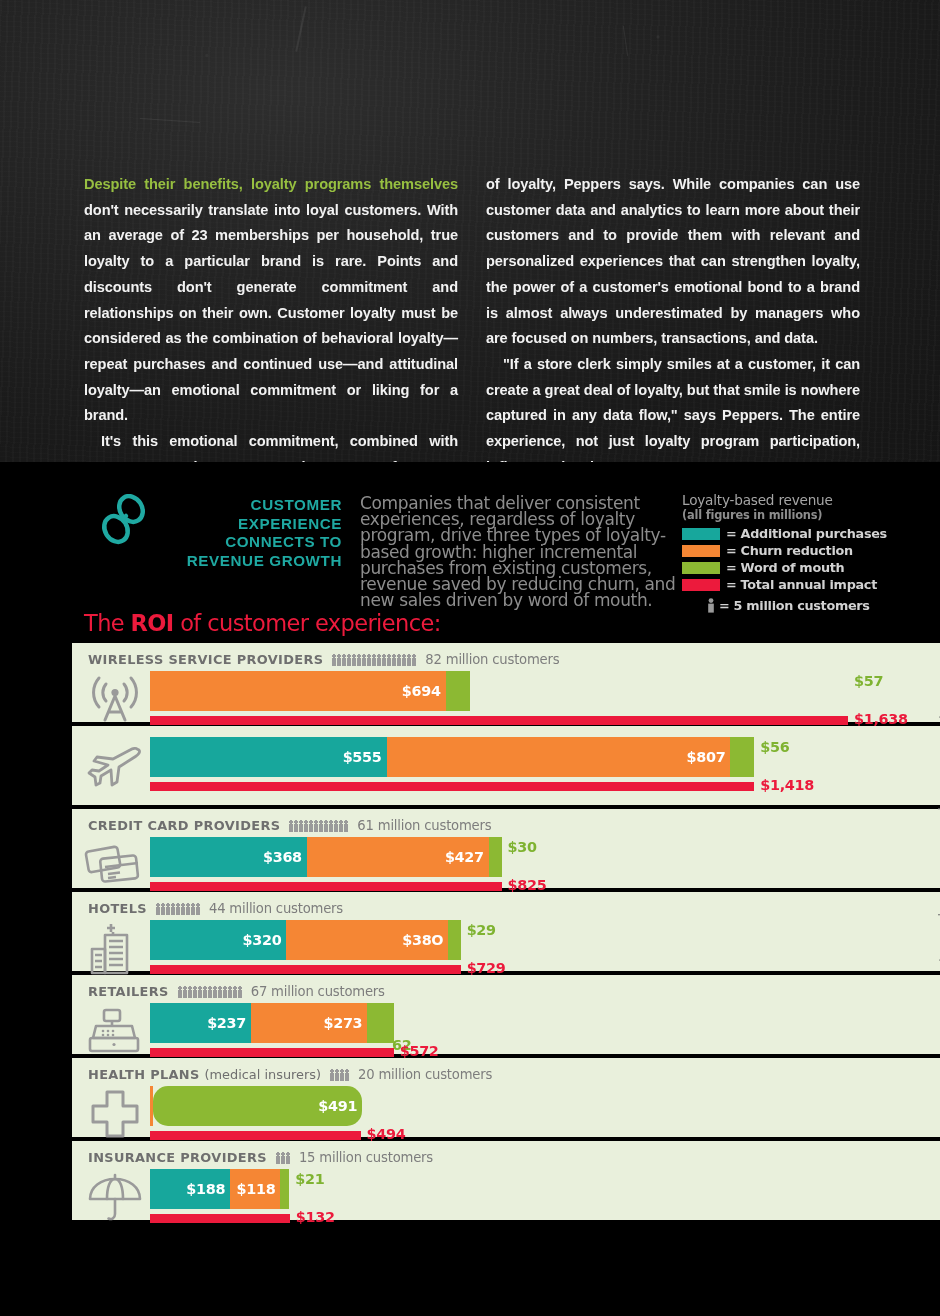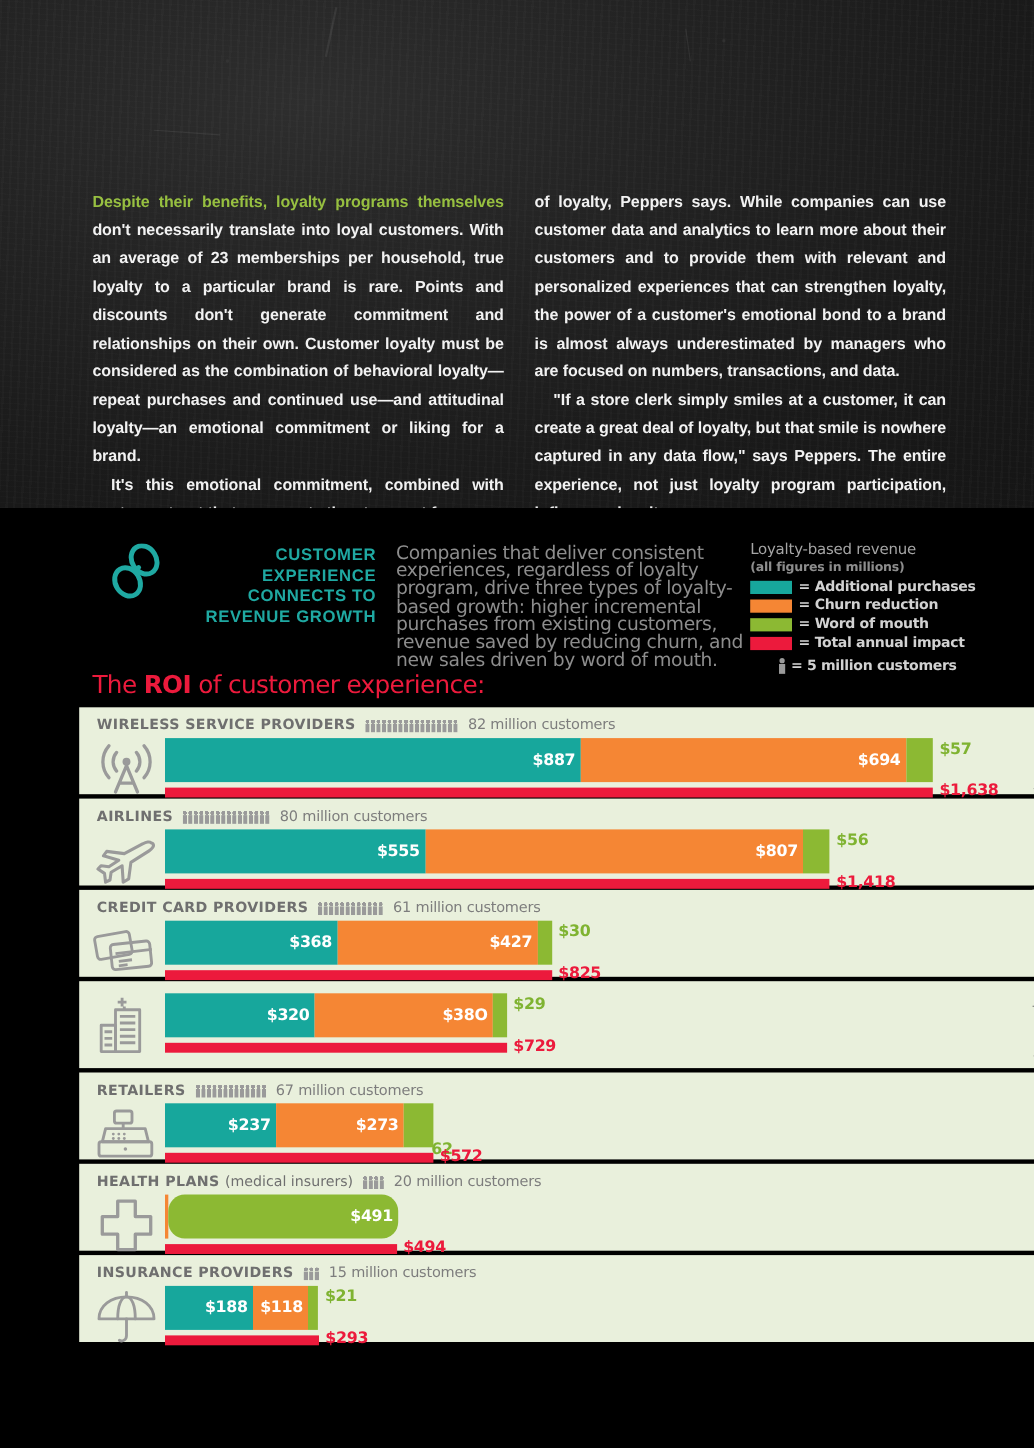--- a/index.html
+++ b/index.html
@@ -226,57 +226,32 @@
               <g fill="none" stroke="#9a9a9a" stroke-width="3" stroke-linecap="round">
       <path d="M18 10a13 13 0 0 0 0 17M36 10a13 13 0 0 1 0 17"></path>
       <path d="M11 4a22 22 0 0 0 0 29M43 4a22 22 0 0 1 0 29"></path>
       <circle cx="27" cy="18.5" r="3.6" fill="#9a9a9a" stroke="none"></circle>
       <path d="M27 22 L17 46M27 22 L37 46M21 38h12"></path>
               </g>
             </svg>
           </div>
           <div class="bars">
             <div class="stack" style="position: absolute;">
-              <div class="seg" style="width: 377.977px; background: rgb(23, 167, 156);">
-                <span class="v">$887</span>
-              </div>
               <div class="seg" style="width: 295.734px; background: rgb(245, 134, 52);">
                 <span class="v">$694</span>
               </div>
               <span class="glabel" style="left: 704px;">$57</span>
               <div class="seg green" style="width: 24.2894px; background: rgb(140, 185, 51);"></div>
             </div>
             <div class="totalbar" style="width: 698px;"></div>
             <div class="tlabel" style="left: 704px;">$1,638</div>
           </div>
         </div>
       </div>
       <div class="row">
-        <div class="row-head">
-          <div class="rname">AIRLINES</div>
-          <div class="people">
-            <i class="person"></i>
-            <i class="person"></i>
-            <i class="person"></i>
-            <i class="person"></i>
-            <i class="person"></i>
-            <i class="person"></i>
-            <i class="person"></i>
-            <i class="person"></i>
-            <i class="person"></i>
-            <i class="person"></i>
-            <i class="person"></i>
-            <i class="person"></i>
-            <i class="person"></i>
-            <i class="person"></i>
-            <i class="person"></i>
-            <i class="person"></i>
-          </div>
-          <div class="cust">80 million customers</div>
-        </div>
         <div class="row-body">
           <div class="icon-cell">
             <svg width="62" height="46" viewBox="0 0 62 46">
               <g fill="none" stroke="#9a9a9a" stroke-width="2.8" stroke-linejoin="round" stroke-linecap="round">
       <path d="M55 8c1.5 2-.5 4.5-3.5 6.5L35 25l-2 15-5 3-1-15-10 6-1 7-4 2-1-8-6-4 3-3 7 1 9-6-14-4 3-4 16 2 17-9c3-1.8 6.2-2 7-1z"></path>
               </g>
             </svg>
           </div>
           <div class="bars">
             <div class="stack" style="position: absolute;">
@@ -333,20 +308,35 @@
               </div>
               <span class="glabel" style="left: 357.557px;">$30</span>
               <div class="seg green" style="width: 12.7839px; background: rgb(140, 185, 51);"></div>
             </div>
             <div class="totalbar" style="width: 351.557px;"></div>
             <div class="tlabel" style="left: 357.557px;">$825</div>
           </div>
         </div>
       </div>
       <div class="row">
+        <div class="row-head">
+          <div class="rname">HOTELS</div>
+          <div class="people">
+            <i class="person"></i>
+            <i class="person"></i>
+            <i class="person"></i>
+            <i class="person"></i>
+            <i class="person"></i>
+            <i class="person"></i>
+            <i class="person"></i>
+            <i class="person"></i>
+            <i class="person"></i>
+          </div>
+          <div class="cust">44 million customers</div>
+        </div>
         <div class="row-body">
           <div class="icon-cell">
             <svg width="52" height="54" viewBox="0 0 52 54">
               <g fill="none" stroke="#9a9a9a" stroke-width="2.6" stroke-linejoin="round">
       <path d="M22 3v8M18 7h8M24 11v4"></path>
       <rect x="16" y="14" width="22" height="38"></rect>
       <rect x="3" y="28" width="13" height="24"></rect>
       <path d="M20 20h14M20 26h14M20 32h14M20 38h14M20 44h14M6 34h7M6 40h7M6 46h7"></path>
               </g>
             </svg>
@@ -482,21 +472,21 @@
               <div class="seg" style="width: 80.1123px; background: rgb(23, 167, 156);">
                 <span class="v">$188</span>
               </div>
               <div class="seg" style="width: 50.2833px; background: rgb(245, 134, 52);">
                 <span class="v">$118</span>
               </div>
               <span class="glabel" style="left: 145.344px;">$21</span>
               <div class="seg green" style="width: 8.94872px; background: rgb(140, 185, 51);"></div>
             </div>
             <div class="totalbar" style="width: 139.77px;"></div>
-            <div class="tlabel" style="left: 145.77px;">$293</div>
+            <div class="tlabel" style="left: 145.77px;">$132</div>
           </div>
         </div>
       </div>
     </div>
 
   <div class="srcwrap">
     <div class="source">Source: Forrester Research, The Business Impact of Customer Experience, 2014.</div>
   </div>
 </div>
 

